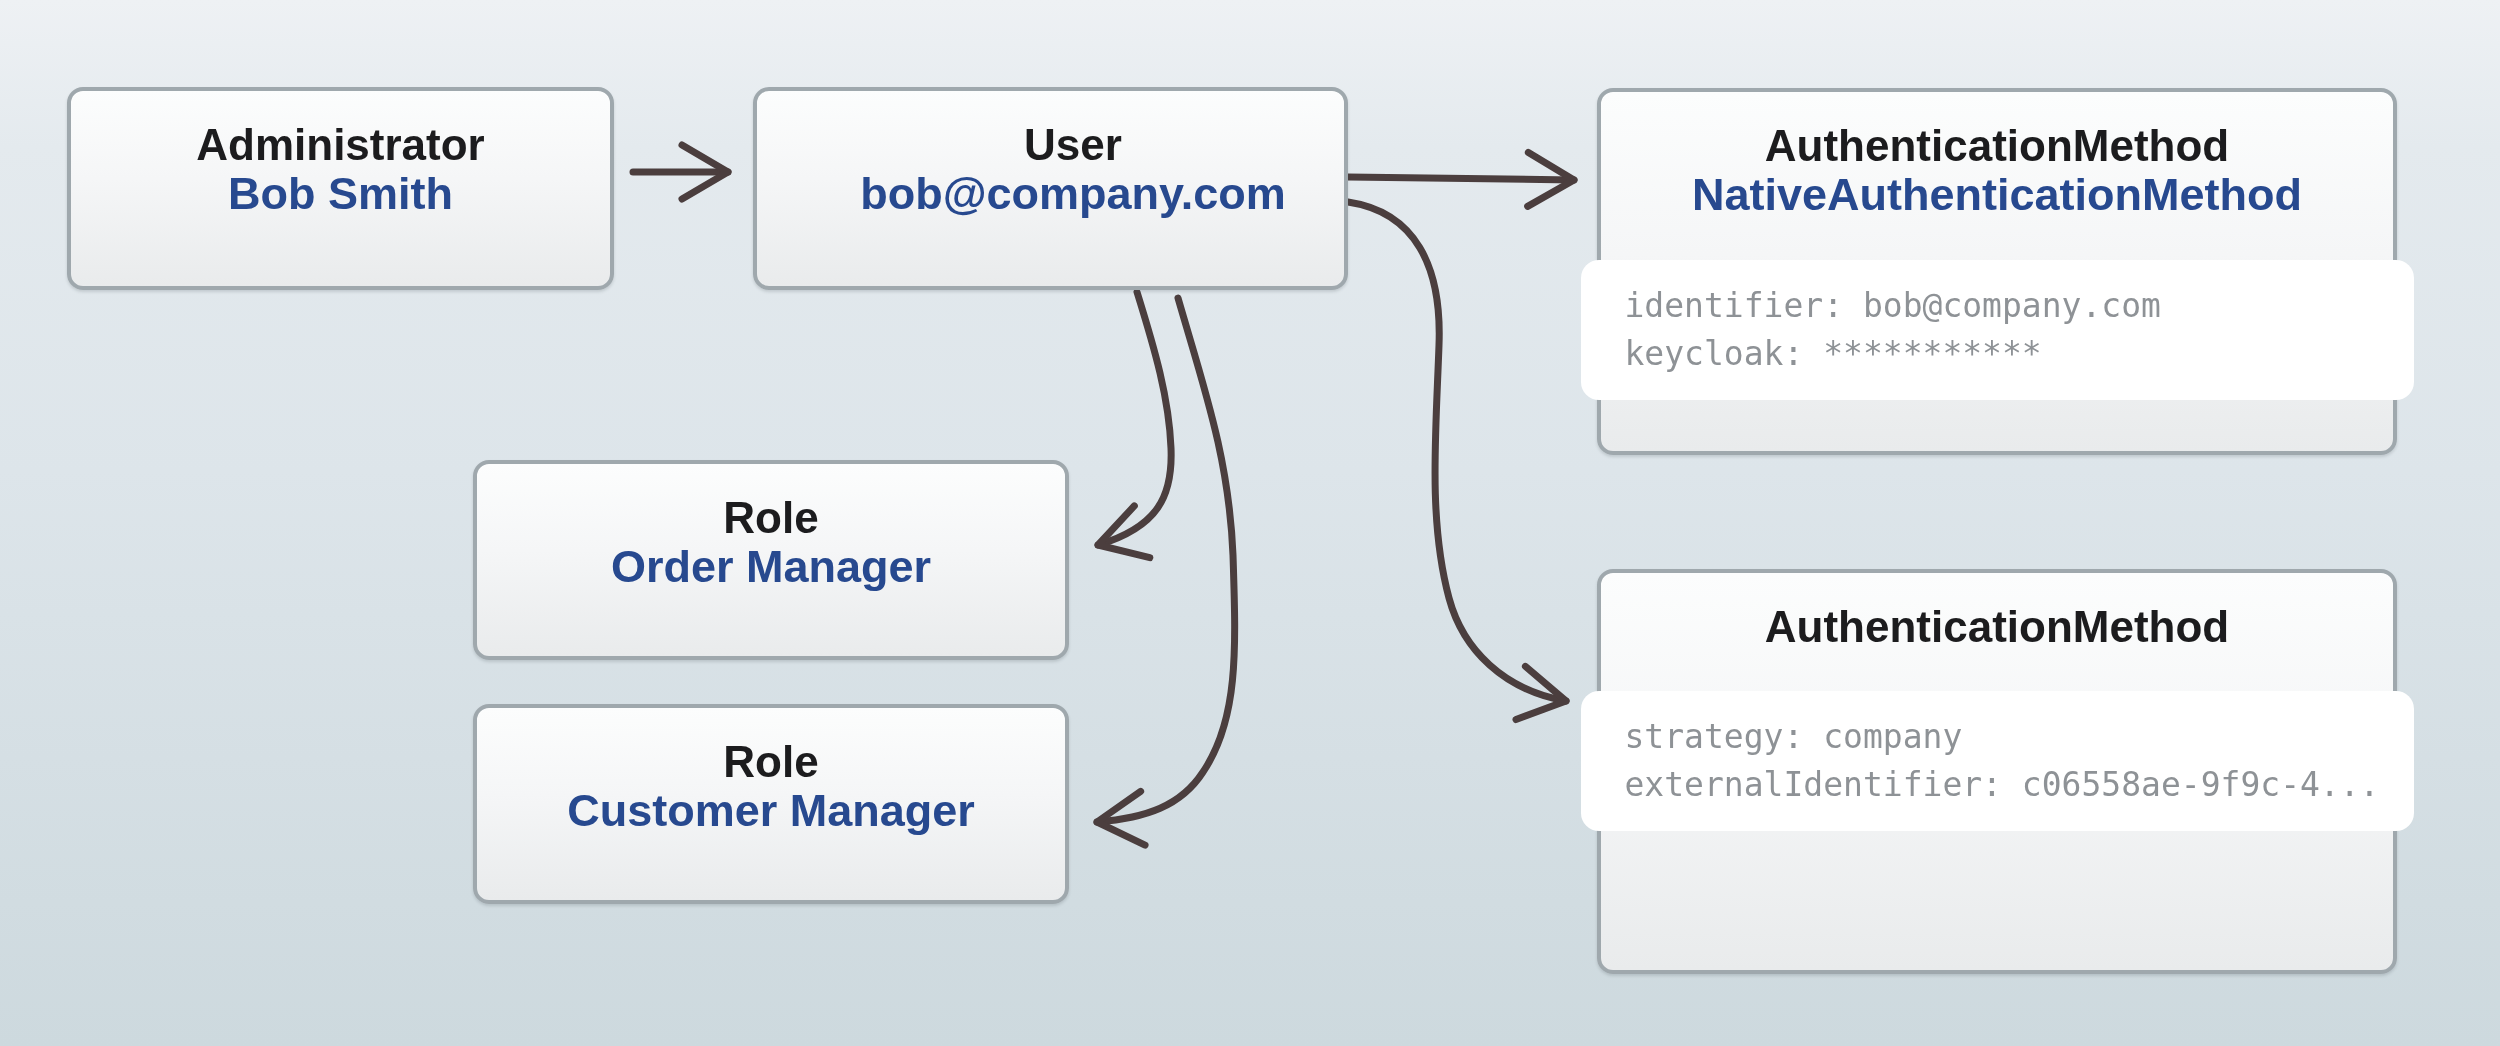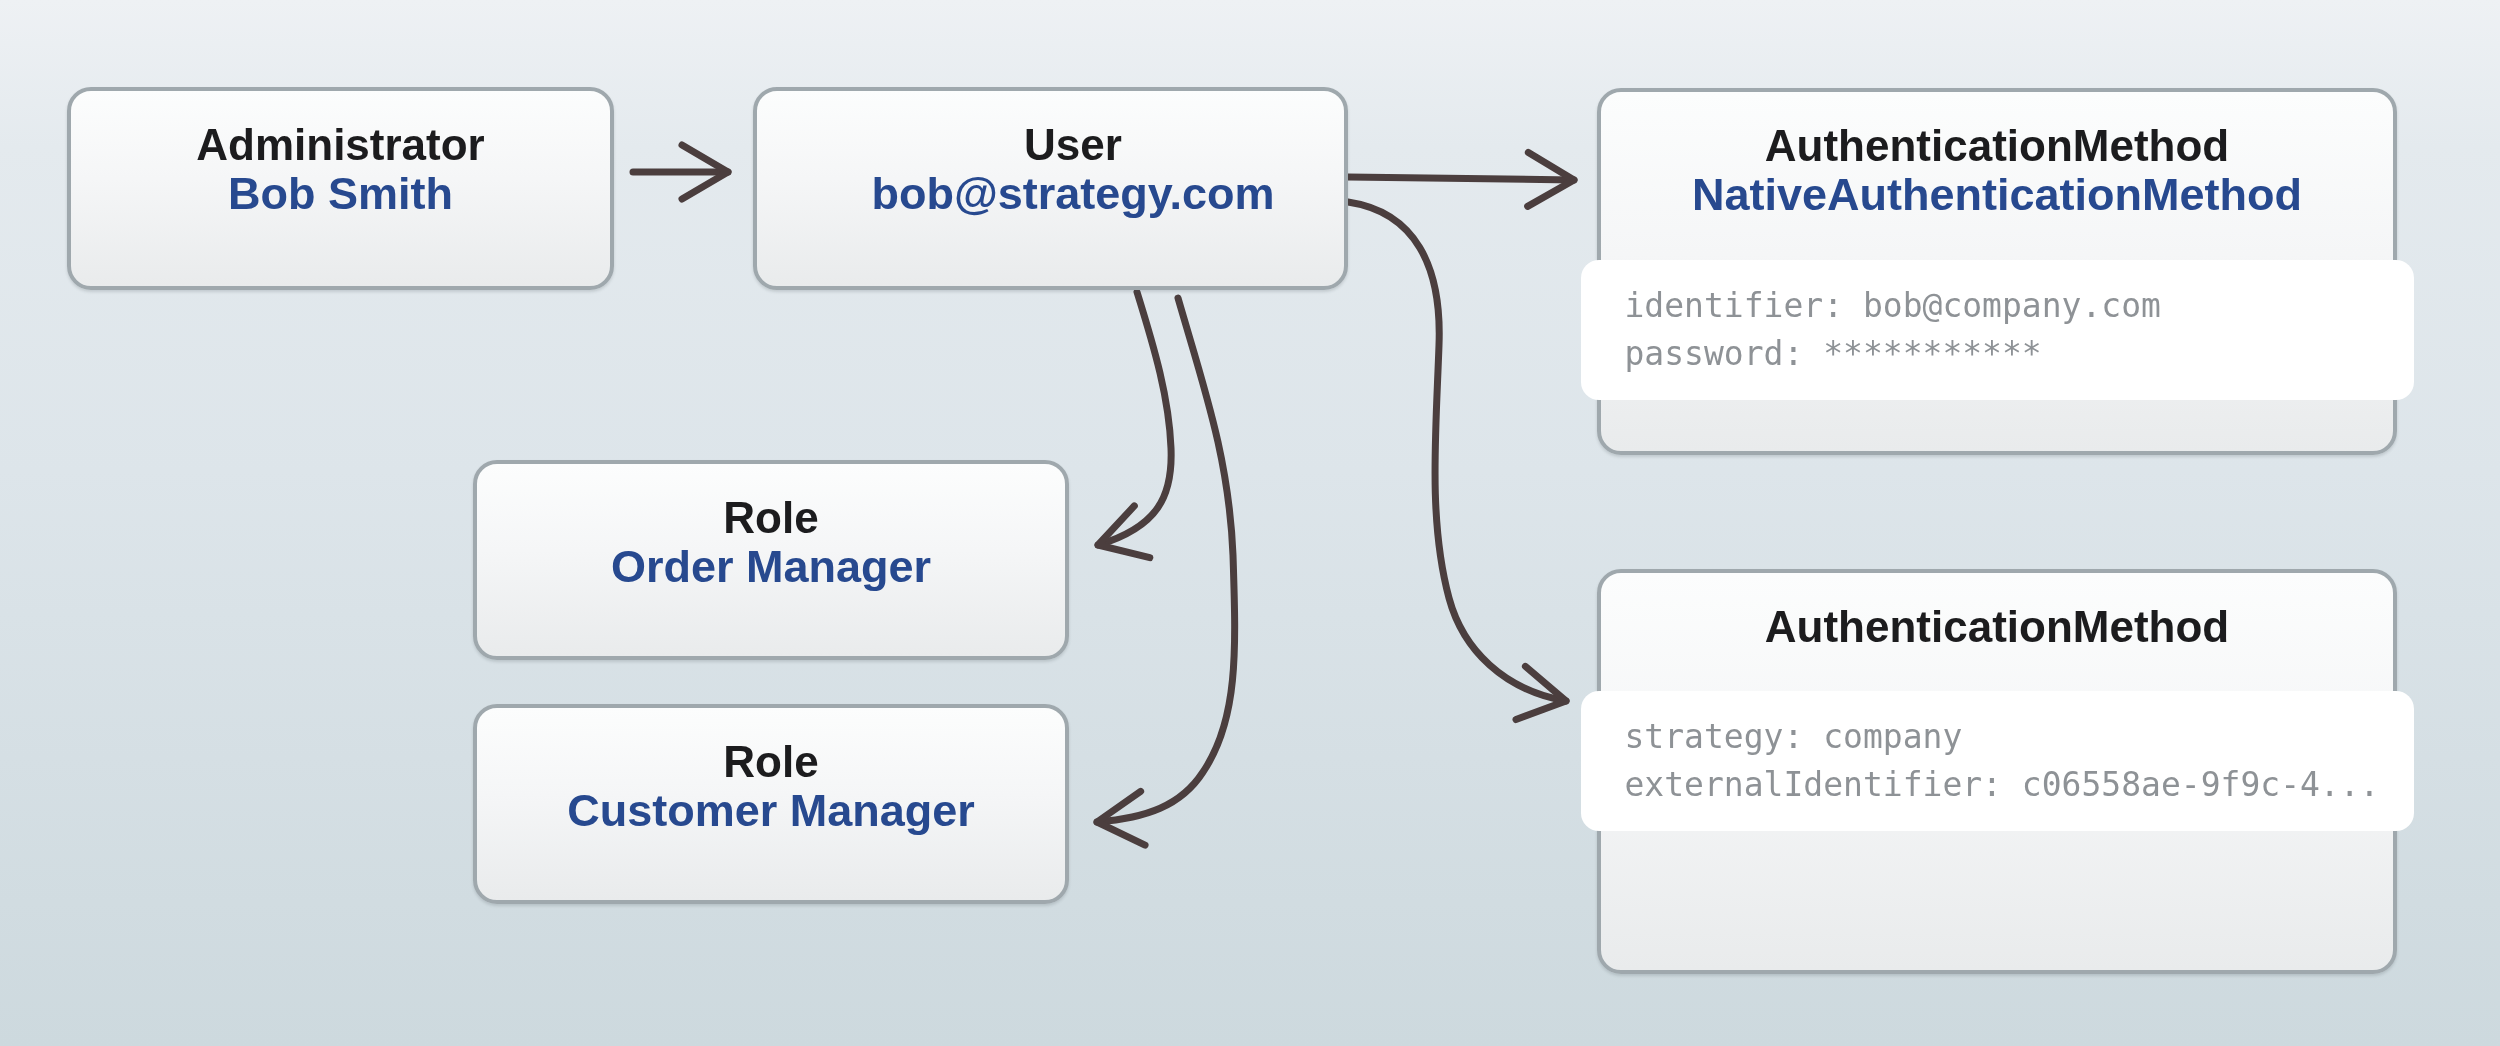--- a/index.html
+++ b/index.html
@@ -9,21 +9,21 @@
     overflow:hidden;
     background:linear-gradient(180deg,#eef1f4 0%,#e4eaee 14%,#dde5ea 45%,#cdd9de 100%);
     font-family:"Liberation Sans",sans-serif;
   }
   svg.edges{position:absolute;left:0;top:0;width:2500px;height:1046px;pointer-events:none;}
   .node{
     position:absolute;
     box-sizing:border-box;
     background:linear-gradient(180deg,#fcfdfd 0%,#f5f6f7 45%,#e9ebec 100%);
     border:4px solid #9fa8ad;
-    border-radius:24px;
+    border-radius:16px;
     box-shadow:0 2px 3px rgba(60,70,80,.18);
     display:flex;flex-direction:column;align-items:center;
   }
   .node-title{
     margin-top:30px;
     font-size:44px;font-weight:bold;color:#1c1c1e;
     line-height:48px;white-space:nowrap;
   }
   .node-value{
     font-size:45px;font-weight:bold;color:#27498f;
@@ -70,29 +70,29 @@
     </g>
   </svg>
 
   <div class="node" id="n-admin">
     <div class="node-title">Administrator</div>
     <div class="node-value">Bob Smith</div>
   </div>
 
   <div class="node" id="n-user">
     <div class="node-title">User</div>
-    <div class="node-value">bob@strategy.com</div>
+    <div class="node-value">bob@company.com</div>
   </div>
 
   <div class="node" id="n-native">
     <div class="node-title">AuthenticationMethod</div>
     <div class="node-value">NativeAuthenticationMethod</div>
     <div class="attr-box">
       <div class="attr-line">identifier: bob@company.com</div>
-      <div class="attr-line">password: ***********</div>
+      <div class="attr-line">keycloak: ***********</div>
     </div>
   </div>
 
   <div class="node" id="n-external">
     <div class="node-title">AuthenticationMethod</div>
     <div class="attr-box">
       <div class="attr-line">strategy: company</div>
       <div class="attr-line">externalIdentifier: c06558ae-9f9c-4...</div>
     </div>
   </div>

